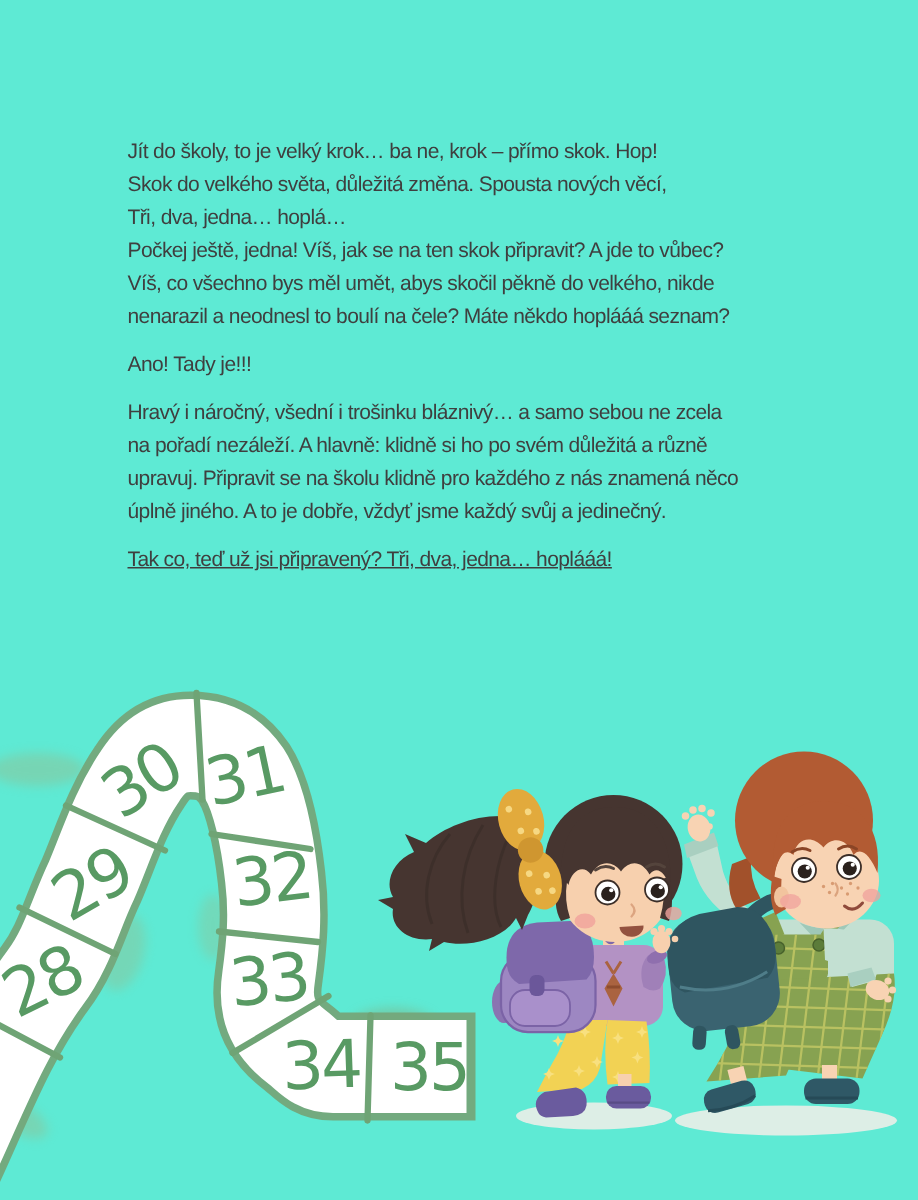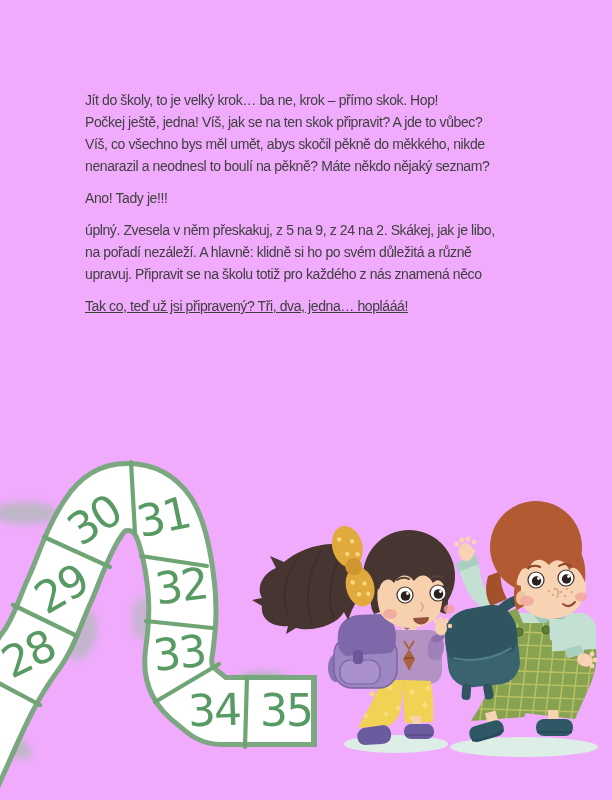--- a/index.html
+++ b/index.html
@@ -1,18 +1,18 @@
 <!DOCTYPE html>
 <html><head>
 <meta charset="utf-8">
 <style>
   html,body { margin:0; padding:0; background:#ffffff; }
   .page {
     position:relative; width:612px; height:800px;
-    background:#f0abfc; overflow:hidden;
+    background:#5eead4; overflow:hidden;
     font-family:"Liberation Sans", sans-serif;
   }
   .story {
     position:absolute; left:85px; top:89px; width:462px;
     color:#3f3f3f; font-size:14px; line-height:22px;
     letter-spacing:-0.4px;
   }
   .story .para { margin:0 0 10px 0; }
   .story .para:last-child { margin:0;text-decoration:underline; }
   .illustration-svg { position:absolute; left:0; top:0; display:block; }
@@ -23,31 +23,34 @@
   }
 </style>
 </head>
 <body>
 
 <div class="page">
 
   <div class="story">
     <div class="para">
       <div>Jít do školy, to je velký krok… ba ne, krok – přímo skok. Hop!</div>
+      <div>Skok do velkého světa, důležitá změna. Spousta nových věcí,</div>
+      <div>Tři, dva, jedna… hoplá…</div>
       <div>Počkej ještě, jedna! Víš, jak se na ten skok připravit? A jde to vůbec?</div>
-      <div>Víš, co všechno bys měl umět, abys skočil pěkně do měkkého, nikde</div>
-      <div>nenarazil a neodnesl to boulí na pěkně? Máte někdo nějaký seznam?</div>
+      <div>Víš, co všechno bys měl umět, abys skočil pěkně do velkého, nikde</div>
+      <div>nenarazil a neodnesl to boulí na čele? Máte někdo hoplááá seznam?</div>
     </div>
     <div class="para">
       <div>Ano! Tady je!!!</div>
     </div>
     <div class="para">
-      <div>úplný. Zvesela v něm přeskakuj, z 5 na 9, z 24 na 2. Skákej, jak je libo,</div>
+      <div>Hravý i náročný, všední i trošinku bláznivý… a samo sebou ne zcela</div>
       <div>na pořadí nezáleží. A hlavně: klidně si ho po svém důležitá a různě</div>
-      <div>upravuj. Připravit se na školu totiž pro každého z nás znamená něco</div>
+      <div>upravuj. Připravit se na školu klidně pro každého z nás znamená něco</div>
+      <div>úplně jiného. A to je dobře, vždyť jsme každý svůj a jedinečný.</div>
     </div>
     <div class="para">
       <div>Tak co, teď už jsi připravený? Tři, dva, jedna… hoplááá!</div>
     </div>
   </div>
 
   <svg class="illustration-svg" width="612" height="800" viewBox="0 0 612 800" xmlns="http://www.w3.org/2000/svg">
     <defs>
       <filter id="smudge" x="-60%" y="-60%" width="220%" height="220%">
         <feGaussianBlur stdDeviation="3.5"></feGaussianBlur>

